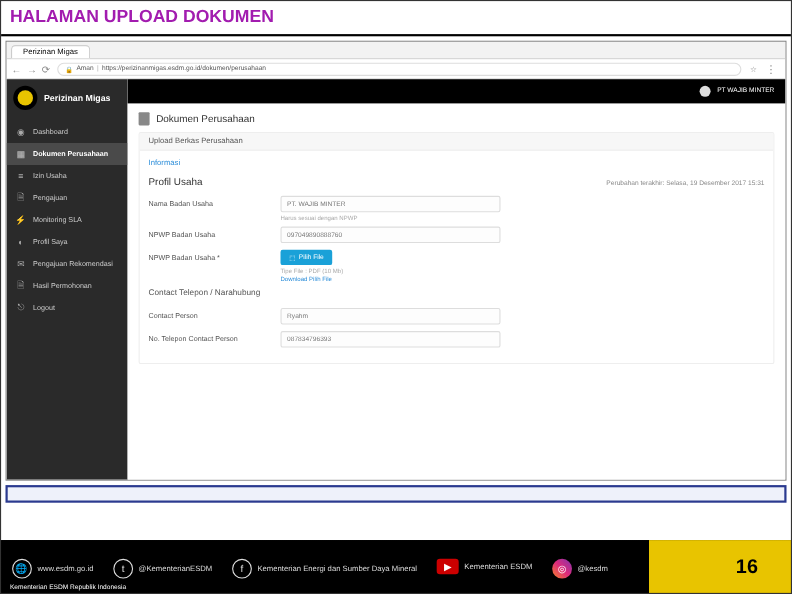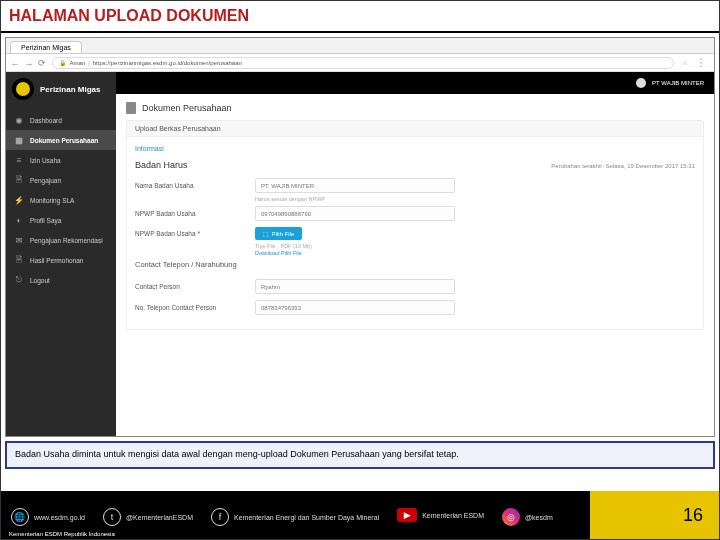--- a/index.html
+++ b/index.html
@@ -1,18 +1,18 @@
 <!DOCTYPE html>
 <html><head>
 <meta charset="utf-8">
 <style>
 *{margin:0;padding:0;box-sizing:border-box;font-family:Arial,Helvetica,sans-serif}
 body{width:720px;height:540px;background:#fff;position:relative;overflow:hidden}
 .slide{width:720px;height:540px;border:1px solid #333;position:relative}
-.title{font-size:16px;font-weight:700;padding:6px 8px;border-bottom:2px solid #000;color:#b91c1c}
+.title{font-size:16px;font-weight:700;padding:6px 8px;border-bottom:2px solid #000;color:#a21caf}
 .browser-frame{border:1px solid #888;margin:4px 4px 0 4px;height:400px;overflow:hidden;background:#fff;font-size:7px}
 .tabbar{height:16px;background:#f2f2f2;border-bottom:1px solid #ccc;display:flex;align-items:flex-end}
 .tab{background:#fff;border:1px solid #ccc;border-bottom:none;border-radius:4px 4px 0 0;padding:2px 10px;margin-left:4px;font-size:7px}
 .addrbar{height:18px;background:#fff;border-bottom:1px solid #ddd;display:flex;align-items:center;padding:0 4px;gap:4px}
 .nav-arrow{width:10px;height:10px;color:#888;font-size:9px;display:flex;align-items:center;justify-content:center}
 .reload{width:10px;height:10px;color:#888;font-size:9px}
 .url-box{flex:1;border:1px solid #ddd;border-radius:8px;height:12px;display:flex;align-items:center;padding:0 6px;font-size:6px;color:#555}
 .lock{color:#0a0;margin-right:3px}
 .star{color:#888;margin-left:4px}
 .browser-menu{color:#888;font-size:10px;padding:0 4px}
@@ -44,21 +44,21 @@
 .formhint{font-size:5.5px;color:#aaa;margin-left:120px;margin-top:-3px;margin-bottom:4px}
 .btn-file{display:inline-flex;align-items:center;gap:3px;background:#1aa1d8;color:#fff;padding:3px 8px;font-size:6px;border-radius:2px;border:none}
 .subsection{font-size:7.5px;color:#555;margin:4px 0 10px 0}
 .note-box{border:2px solid #2b3a8f;background:#eef1fa;margin:4px 4px 0 4px;padding:6px 8px;font-size:9px;color:#000;line-height:1.3}
 .footer{position:absolute;bottom:0;left:0;right:0;height:48px;background:#000 linear-gradient(90deg,#000 0%,#000 82%,#e8c400 82%,#e8c400 100%);color:#fff;display:flex;align-items:center;justify-content:space-between;padding:0 10px}
 .footer-items{display:flex;gap:18px;align-items:flex-start;padding-top:4px}
 .fitem{display:flex;align-items:center;gap:5px;font-size:7px;color:#ddd}
 .ficon{width:18px;height:18px;border-radius:50%;border:1.5px solid #ddd;display:flex;align-items:center;justify-content:center;font-size:9px}
 .fitem .yt{border-radius:3px;background:#c00;border:none;width:20px;height:14px;color:#fff}
 .fitem .ig{background:linear-gradient(45deg,#f58529,#dd2a7b,#8134af);border:none;color:#fff}
-.pagenum{font-size:18px;font-weight:400;color:#000;margin-right:6px}
+.pagenum{font-size:18px;font-weight:700;color:#000;margin-right:20px}
 .ministry{position:absolute;bottom:2px;left:8px;font-size:6px;color:#fff}
 </style>
 </head>
 <body>
 
 <div class="slide">
   <div class="title">HALAMAN UPLOAD DOKUMEN</div>
 
   <div class="browser-frame">
     <div class="tabbar">
@@ -135,21 +135,21 @@
             <span>Dokumen Perusahaan</span>
           </div>
 
           <div class="card">
             <div class="card-head">
               <span>Upload Berkas Perusahaan</span>
             </div>
             <div class="card-body">
               <span class="info-link">Informasi</span>
               <div style="display:flex;justify-content:space-between;align-items:baseline">
-                <div class="section-title">Badan Harus</div>
+                <div class="section-title">Profil Usaha</div>
                 <div class="perubahan">Perubahan terakhir: Selasa, 19 Desember 2017 15:31</div>
               </div>
 
               <div class="formrow">
                 <div class="formlabel">Nama Badan Usaha</div>
                 <input class="forminput" value="PT. WAJIB MINTER" style="">
               </div>
               <div class="formhint">Harus sesuai dengan NPWP</div>
 
               <div class="formrow">
@@ -178,21 +178,20 @@
                 <input class="forminput" value="087834796393" style="">
               </div>
             </div>
           </div>
         </div>
       </div>
     </div>
   </div>
 
   <div class="note-box">
-    <div>Badan Usaha diminta untuk mengisi data awal dengan meng-upload Dokumen Perusahaan yang bersifat tetap.</div>
   </div>
 
   <div class="footer">
     <div class="footer-items" id="footer-items">
         <div class="fitem">
           <span class="ficon">🌐</span>
           <span>www.esdm.go.id</span>
         </div>
         <div class="fitem">
           <span class="ficon">t</span>

